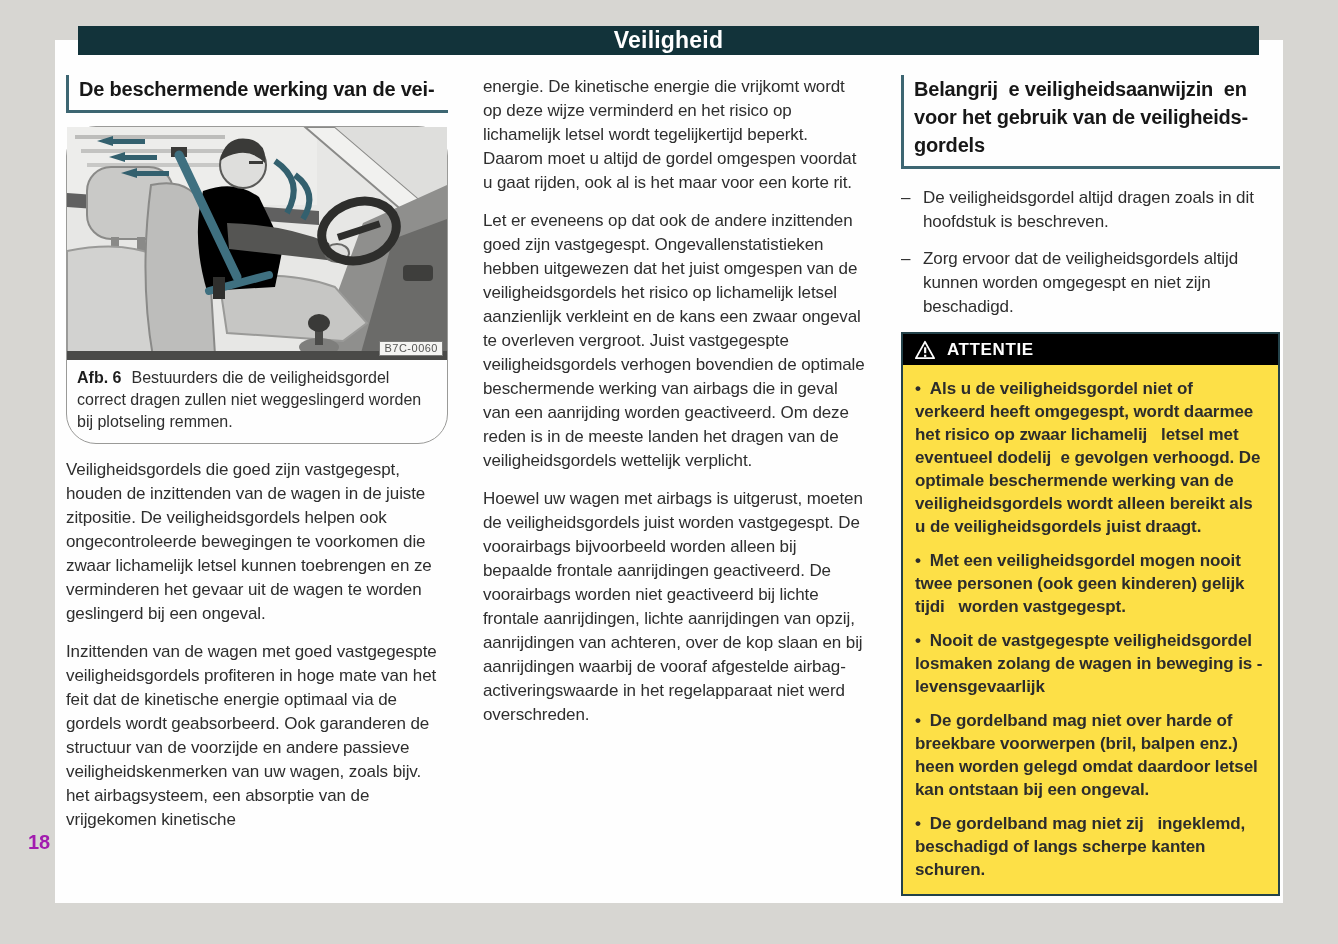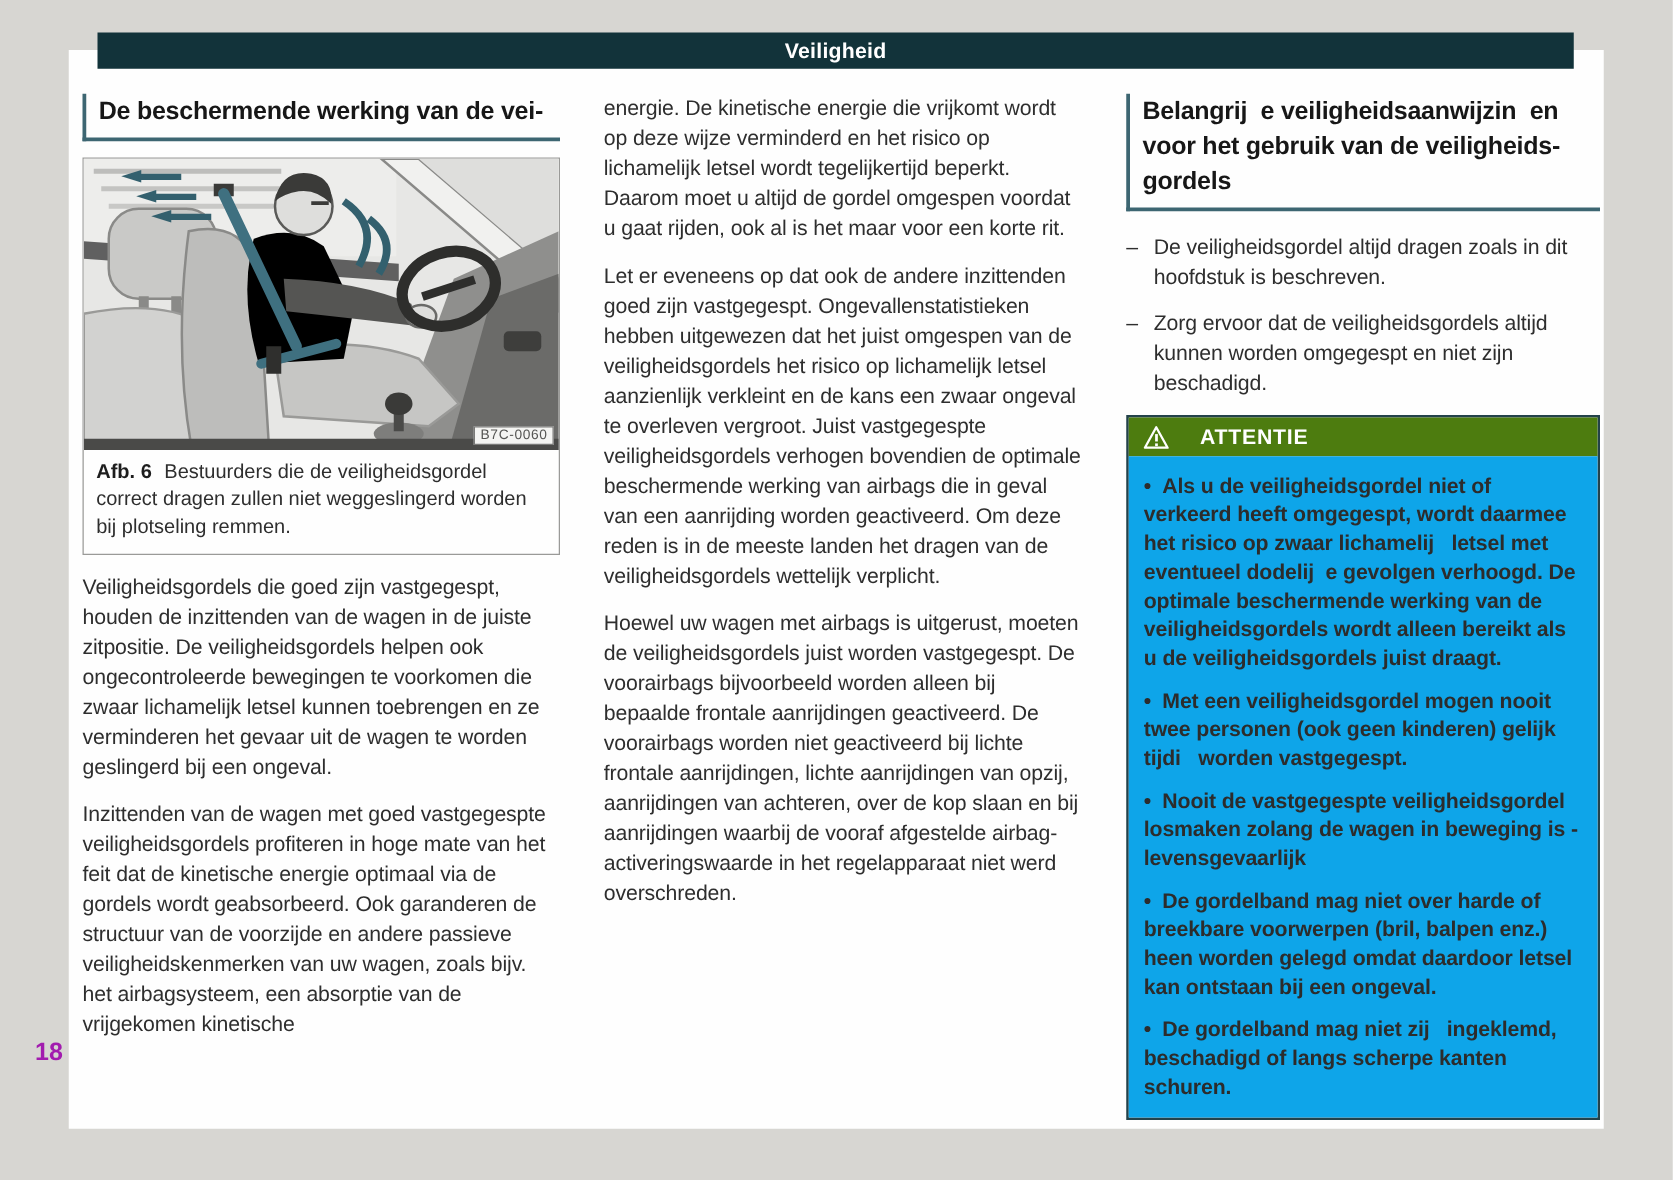--- a/index.html
+++ b/index.html
@@ -8,21 +8,21 @@
     font-family:"Liberation Sans","DejaVu Sans",sans-serif;
     background:#d7d6d2;
     -webkit-font-smoothing:antialiased;
   }
   .canvas{position:relative;width:1338px;height:944px;background:#d7d6d2;overflow:hidden;}
   .page{position:absolute;left:55px;top:40px;width:1228px;height:863px;background:#fefefe;}
   .titlebar{
     position:absolute;left:78px;top:26px;width:1181px;height:29px;
     background:#12333a;color:#ffffff;
     display:flex;align-items:center;justify-content:center;
-    font-weight:bold;font-size:17px;letter-spacing:0.2px;
+    font-weight:bold;font-size:23px;letter-spacing:0.2px;
   }
   .col{position:absolute;top:75px;color:#2e2e2e;}
   .col-left{left:66px;width:382px;}
   .col-mid{left:483px;width:383px;}
   .col-right{left:885px;width:379px;padding-left:16px;}
 
   .sec-heading{
     border-left:3px solid #3d6672;
     border-bottom:3px solid #3d6672;
     padding:0 0 7px 10px;
@@ -44,25 +44,25 @@
 
   .body{margin:14px 0 0 0;font-size:17px;line-height:24px;letter-spacing:-0.1px;}
   .col-mid .body{margin:0 0 14px 0;}
 
   .dash-list{margin-top:17px;}
   .dash-item{position:relative;padding-left:22px;margin-bottom:13px;font-size:17px;line-height:24px;letter-spacing:-0.1px;}
   .dash{position:absolute;left:0;top:0;}
 
   .attention{margin-top:9px;border:2px solid #23424a;}
   .attn-head{
-    background:#4d7c0f;color:#ffffff;height:31px;
-    display:flex;align-items:center;gap:24px;padding:0 11px;
+    background:#000000;color:#ffffff;height:31px;
+    display:flex;align-items:center;gap:11px;padding:0 11px;
     font-weight:bold;font-size:17px;letter-spacing:0.6px;
   }
-  .attn-body{background:#0ea5e9;padding:12px 12px 2px 12px;}
+  .attn-body{background:#fde047;padding:12px 12px 2px 12px;}
   .warn{
     font-weight:bold;font-size:17px;line-height:23px;
     margin:0 0 11px 0;color:#2c2c2c;white-space:pre-wrap;letter-spacing:-0.1px;
   }
   .blt{margin-right:9px;}
 
   .pagenum{position:absolute;left:28px;top:831px;font-weight:bold;font-size:20px;color:#a21caf;}
 </style>
 </head>
 <body>
@@ -72,21 +72,21 @@
 
   <div class="titlebar">
     <span>Veiligheid</span>
   </div>
 
   <div class="col col-left">
     <div class="sec-heading">
       <div class="hline">De beschermende werking van de vei-</div>
     </div>
 
-    <figure class="figure-box" style="margin-left:0;margin-right:0;">
+    <figure class="figure-box" style="margin-left:0;margin-right:0;border-radius:30px;">
       <div class="illus">
         <svg width="380" height="233" viewBox="0 0 380 233">
 
           <rect x="0" y="0" width="380" height="233" fill="#e7e7e5"></rect>
           <rect x="0" y="0" width="250" height="78" fill="#ededeb"></rect>
 
           <rect x="8" y="8" width="150" height="4" fill="#bdbdbb"></rect>
           <rect x="14" y="22" width="150" height="4" fill="#c3c3c1"></rect>
           <rect x="20" y="36" width="140" height="4" fill="#c8c8c6"></rect>
 

